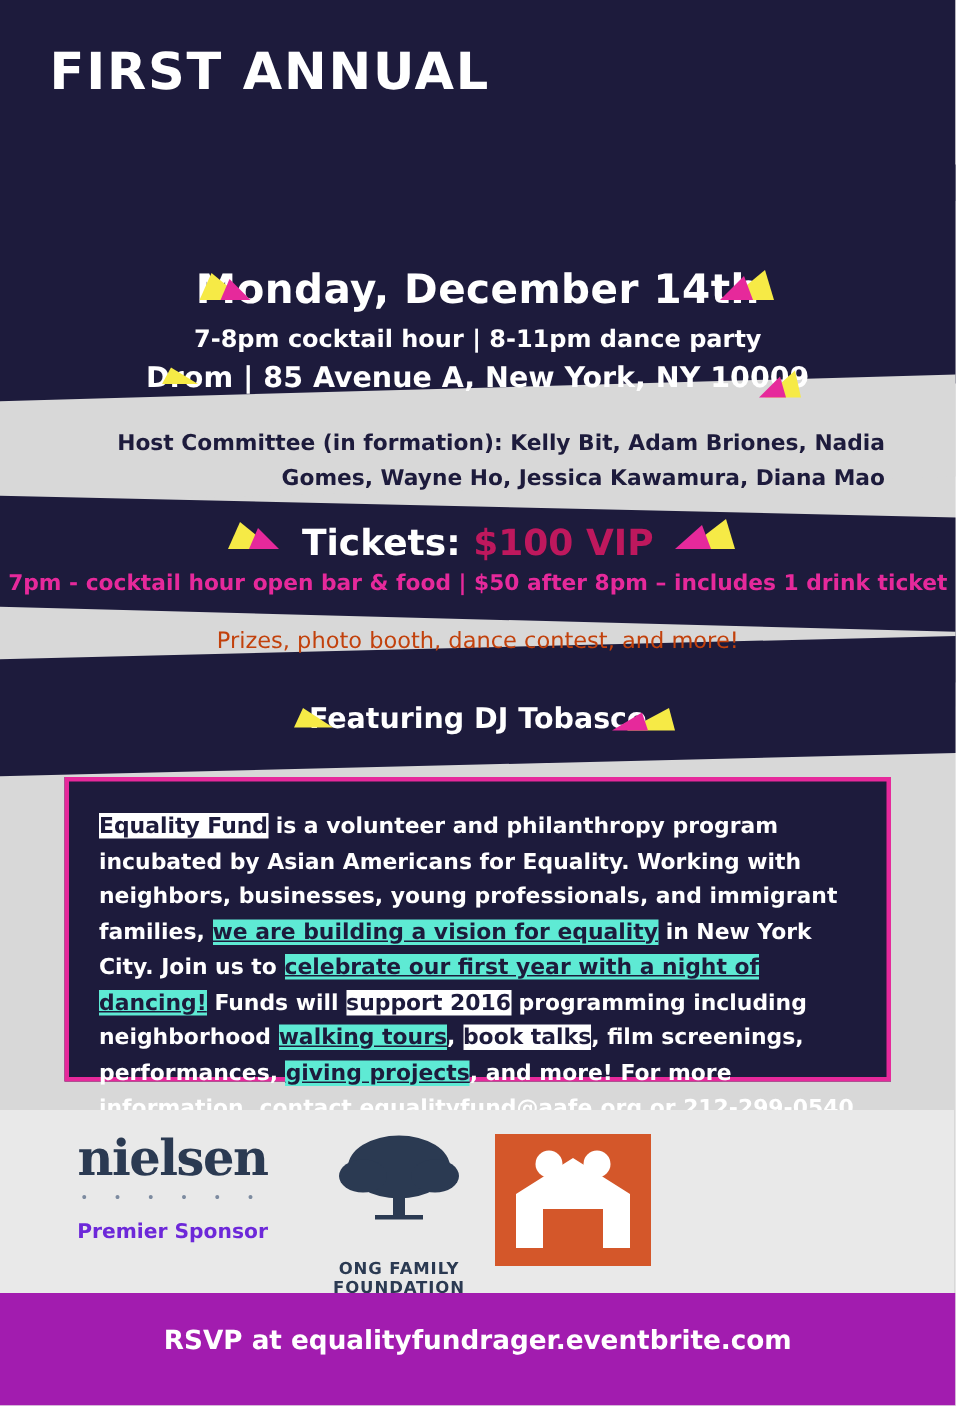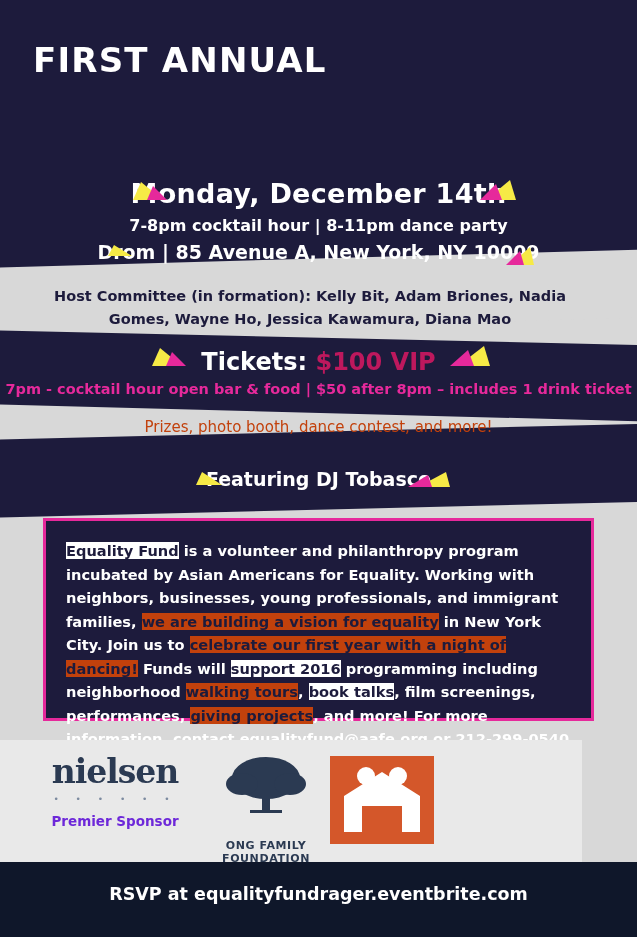--- a/index.html
+++ b/index.html
@@ -26,21 +26,21 @@
     position: absolute;
     left: 0; top: 0;
     width: 637px;
     height: 134px;
     background: #1d1b3c;
     z-index: 2;
   }
   .header-line1 {
     position: absolute;
     left: 33px;
-    top: 40px;
+    top: 28px;
     color: #ffffff;
     font-size: 34px;
     font-weight: bold;
     letter-spacing: 1.2px;
     font-family: "DejaVu Sans", sans-serif;
   }
   .header-line2 {
     position: absolute;
     left: 33px;
     top: 78px;
@@ -127,21 +127,21 @@
   .venue-line {
     top: 241px;
     color: #ffffff;
     font-size: 19px;
     font-weight: bold;
   }
   .host-block {
     top: 285px;
     left: 30px;
     width: 560px;
-    text-align: center;
+    text-align: right;
     color: #1d1b3c;
     font-size: 14.5px;
     font-weight: bold;
     line-height: 23px;
   }
   .tickets-line {
     top: 348px;
     color: #ffffff;
     font-size: 24px;
     font-weight: bold;
@@ -187,28 +187,28 @@
     left: 20px;
     top: 18px;
     width: 513px;
     color: #ffffff;
     font-size: 14.6px;
     line-height: 23.5px;
     font-weight: bold;
     font-family: "DejaVu Sans", sans-serif;
   }
   .hl { background: #ffffff; color: #1d1b3c; }
-  .hl-u { background: #c2410c; color: #1d1b3c; }
+  .hl-u { background: #5eead4; color: #1d1b3c; text-decoration: underline; }
 
   
   .sponsors {
     position: absolute;
     left: 0;
     top: 740px;
-    width: 582px;
+    width: 636px;
     height: 122px;
     background: #e9e9e9;
     z-index: 3;
   }
   .sponsor {
     position: absolute;
     text-align: center;
   }
   .nielsen {
     left: 40px; top: 12px; width: 150px;
@@ -261,21 +261,21 @@
   .pbp-p { color: #9bc94a; }
   .pbp-b { color: #4fc3c9; }
 
   
   .footer {
     position: absolute;
     left: 0;
     top: 862px;
     width: 637px;
     height: 75px;
-    background: #0f172a;
+    background: #a21caf;
     z-index: 3;
   }
   .footer-text {
     position: absolute;
     width: 637px;
     top: 22px;
     text-align: center;
     color: #ffffff;
     font-size: 17.5px;
     font-weight: bold;

